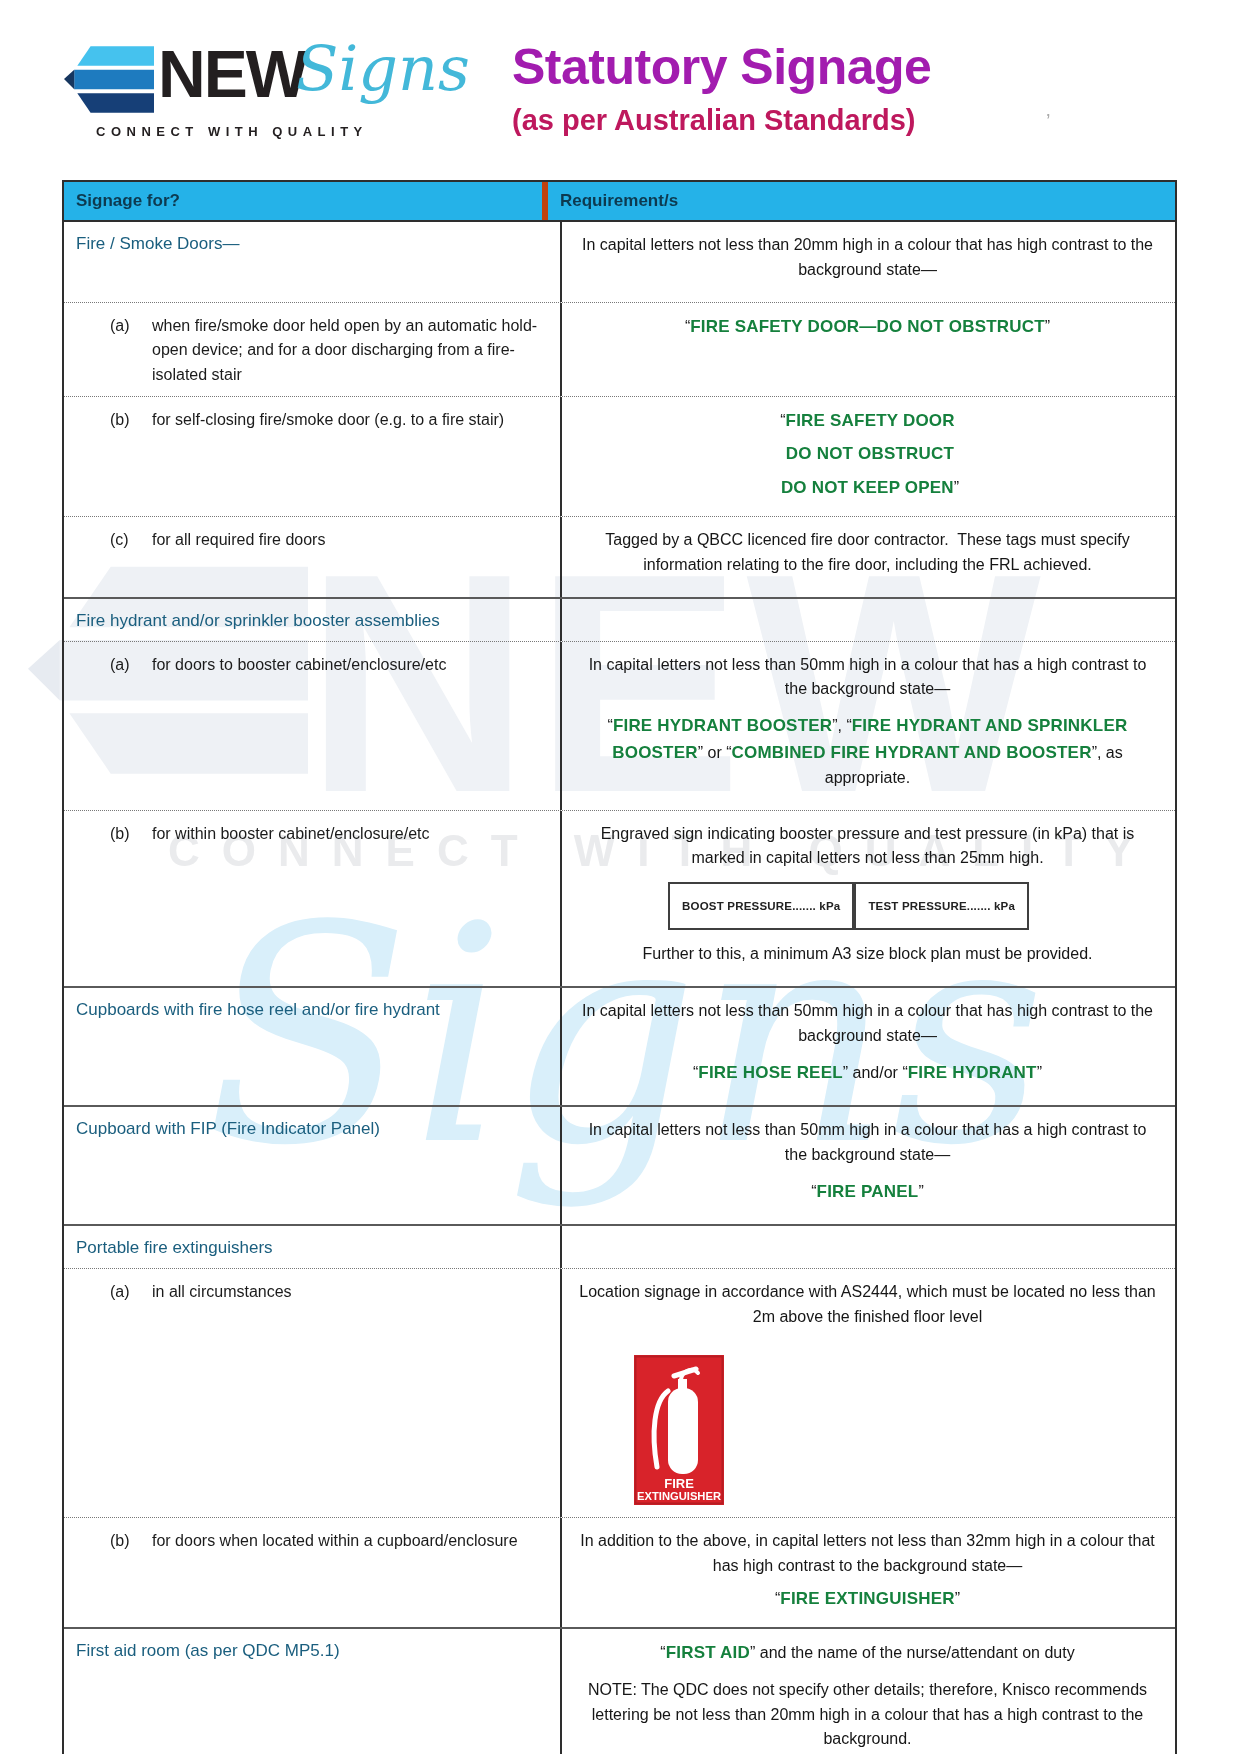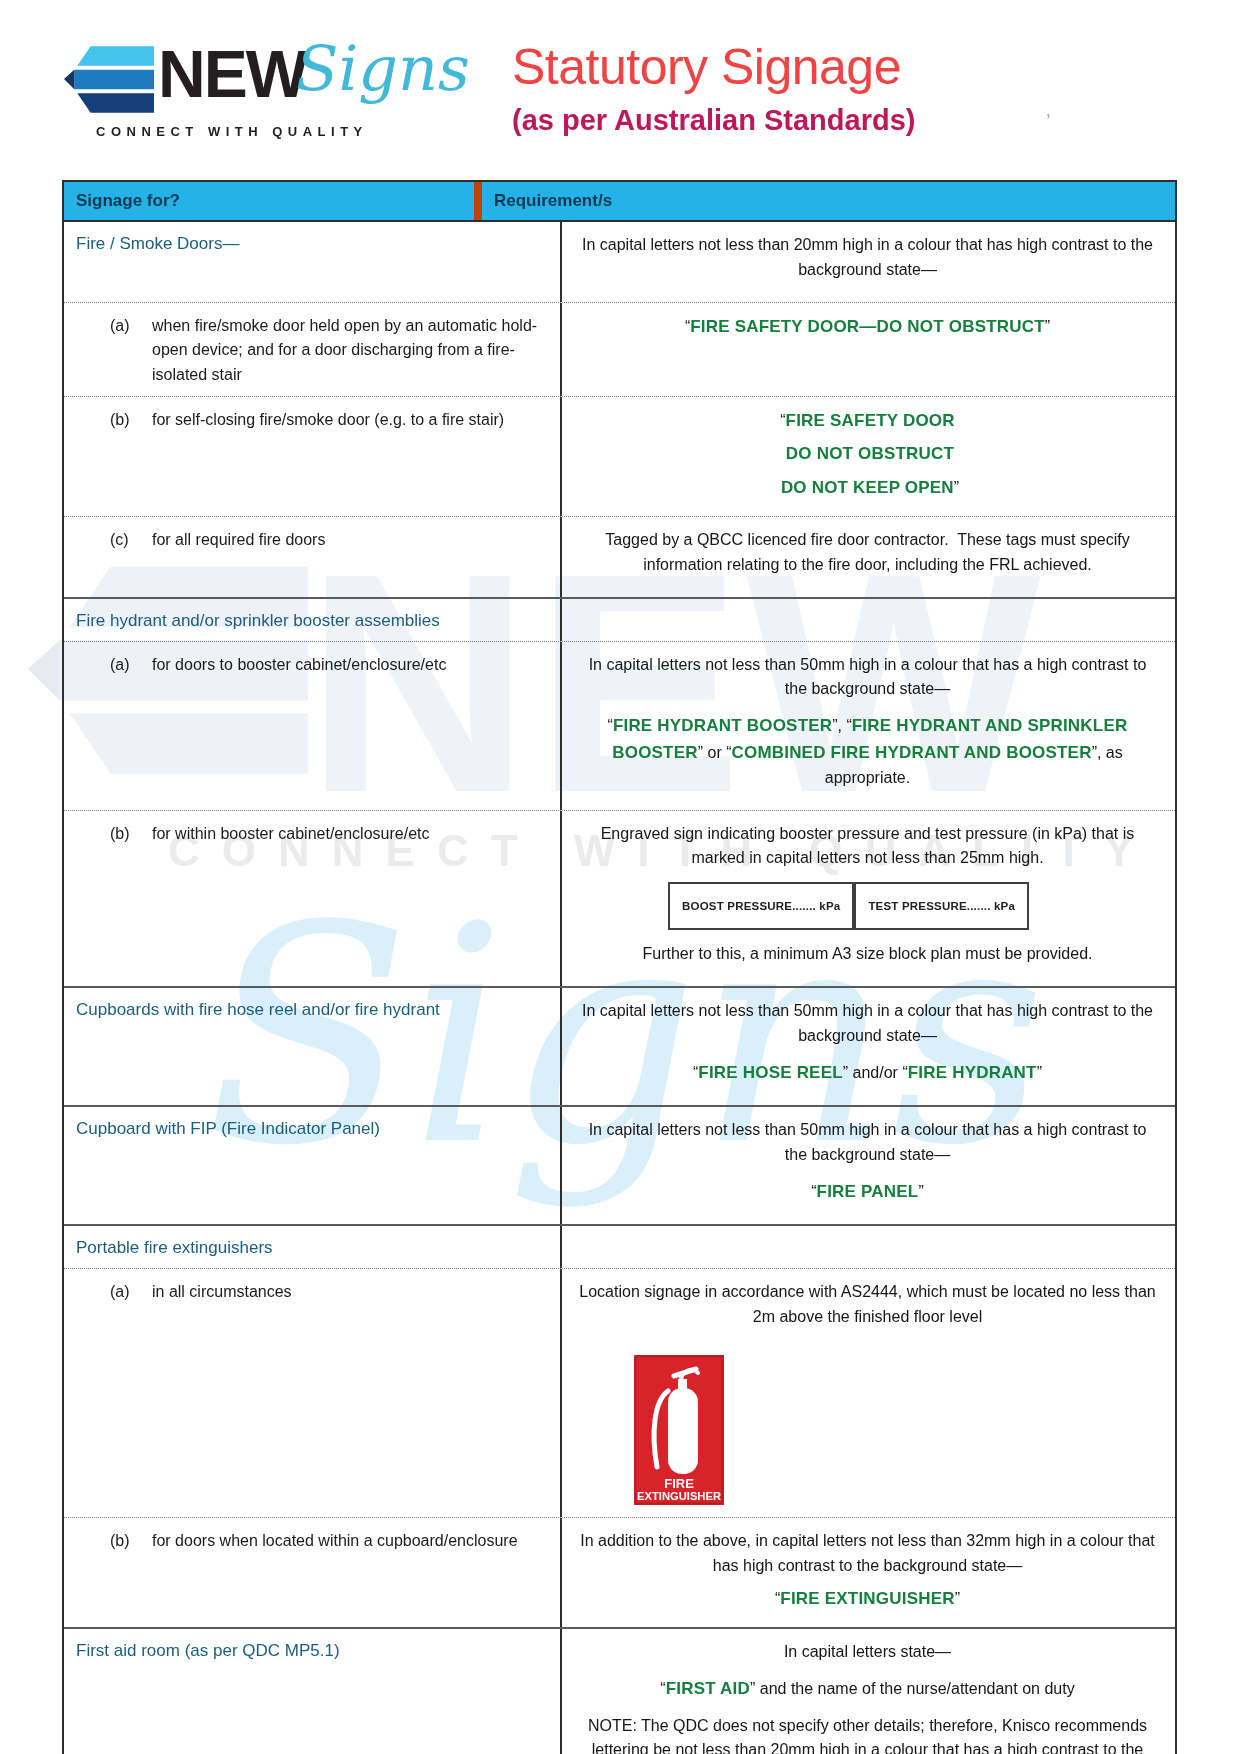--- a/index.html
+++ b/index.html
@@ -17,29 +17,29 @@
              letter-spacing:22px; color:#eaebed; white-space:nowrap; }
   .wm-script { position:absolute; left:205px; top:872px; font-family:"DejaVu Serif", serif;
              font-style:italic; font-size:300px; line-height:1.1; color:#d9effa; }
   
   .hdr-el { position:absolute; z-index:2; }
   .logo-icon { left:64px; top:46px; }
   .logo-new { left:158px; top:36px; font-size:66px; font-weight:900; letter-spacing:-2px; color:#231f20; }
   .logo-signs { left:296px; top:32px; font-family:"DejaVu Serif", serif; font-style:italic;
                 font-size:62px; color:#43b8d9; }
   .logo-tagline { left:96px; top:124px; font-size:13px; font-weight:700; letter-spacing:5.5px; color:#231f20; }
-  .doc-title { left:512px; top:38px; font-size:50px; font-weight:400; color:#ef4444; letter-spacing:-0.5px; }
+  .doc-title { left:512px; top:38px; font-size:50px; font-weight:700; color:#a21caf; letter-spacing:-0.5px; }
   .doc-subtitle { left:512px; top:104px; font-size:29px; font-weight:700; color:#be185d; }
   .stray-mark { left:1046px; top:110px; font-size:20px; color:#aaa; }
   
   .sig-table { position:absolute; left:62px; top:180px; width:1115px; z-index:1;
                border:2px solid #2e2e2e; background:transparent; }
   .thead { display:flex; background:#25b2e8; border-bottom:2px solid #2e2e2e; min-height:40px; }
   .th { font-size:17px; font-weight:700; color:#0d3a50; padding:9px 12px 6px 12px; }
-  .c1 { width:418px; flex:none; border-right:8px solid #c2410c; }
+  .c1 { width:484px; flex:none; border-right:6px solid #c2410c; }
   .c2 { flex:1; }
   .trow { display:flex; }
   .trow.sd { border-bottom:1px dotted #787878; }
   .trow.ss { border-bottom:2px solid #5a5a5a; }
   .cl { width:498px; flex:none; border-right:2px solid #2e2e2e; padding:11px 14px 8px 12px; }
   .cr { flex:1; padding:11px 18px 8px 16px; }
   .section-h { color:#1a5e7e; font-weight:400; font-size:17px; line-height:1.35; }
   .item { display:flex; padding-left:34px; font-size:16px; line-height:1.55; color:#1b1b1b; }
   .ilabel { width:42px; flex:none; }
   .itext { flex:1; padding-right:6px; }
@@ -231,19 +231,18 @@
       <p class="para" style="margin-bottom:7px"><span>In addition to the above, in capital letters not less than 32mm high in a colour that has high contrast to the background state—</span></p>
       <p class="para sign"><span>“</span><b>FIRE EXTINGUISHER</b><span>”</span></p>
     </div>
   </div>
 
   <div class="trow ss" style="min-height:150px">
     <div class="cl">
       <div class="section-h">First aid room (as per QDC MP5.1)</div>
     </div>
     <div class="cr">
-      <p class="para"><span>In capital letters state—</span></p>
       <p class="para"><span>“</span><b>FIRST AID</b><span>” and the name of the nurse/attendant on duty</span></p>
       <p class="para"><span>NOTE: The QDC does not specify other details; therefore, Knisco recommends lettering be not less than 20mm high in a colour that has a high contrast to the background.</span></p>
     </div>
   </div>
 
 </div>
 
 </body></html>

